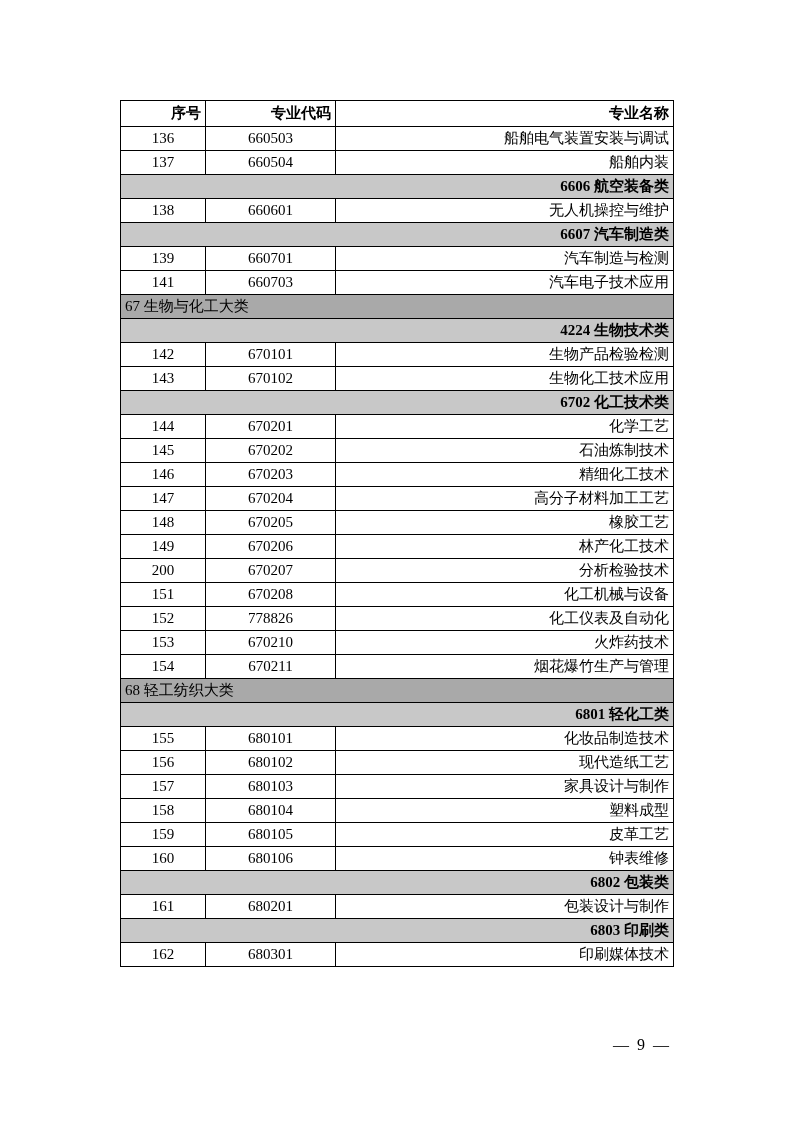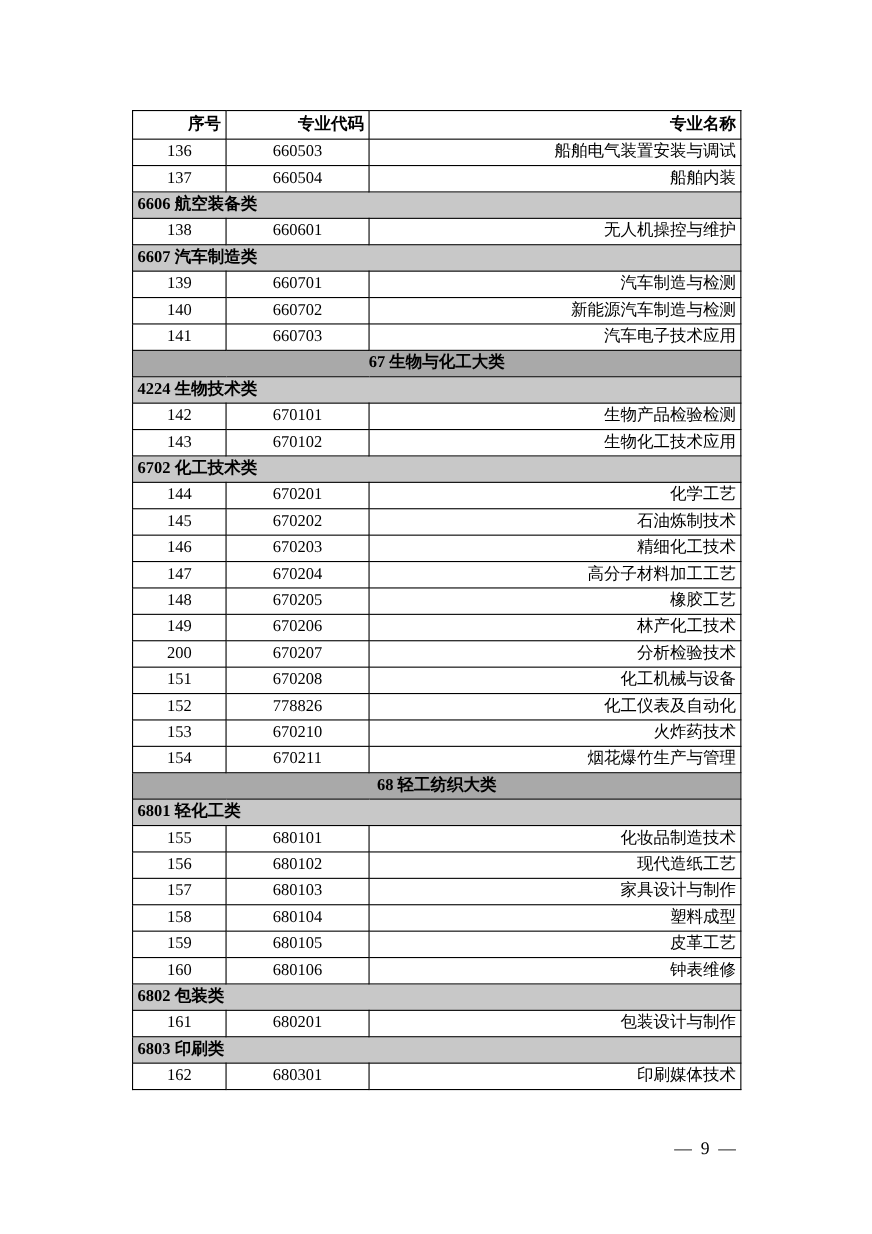--- a/index.html
+++ b/index.html
@@ -45,32 +45,32 @@
     text-align: center;
     margin-left: 47px;
   }
   .name-cell {
     text-align: right;
     padding-left: 8px;
   }
   .section-cell {
     background: var(--section-bg, #c8c8c8);
     font-weight: bold;
-    text-align: left;
+    text-align: right;
     padding-left: 3px;
     height: 19px;
     line-height: 19px;
   }
   .major-cell {
     background: var(--major-bg, #a9a9a9);
-    font-weight: bold;
+    font-weight: normal;
     font-size: 19px;
     height: 38px;
     line-height: 38px;
-    text-align: center;
+    text-align: left;
     padding-left: 3px;
   }
   .col-no { width: 85px; }
   .col-code { width: 130px; }
   .col-name { width: 338px; }
   .footer-page {
     position: absolute;
     right: 122px;
     bottom: 68px;
     font-size: 16px;
@@ -116,25 +116,20 @@
         </tr>
         <tr>
           <td colspan="3" class="section-cell">6607 汽车制造类</td>
         </tr>
         <tr>
           <td class="center-cell">139</td>
           <td class="center-cell">660701</td>
           <td class="name-cell">汽车制造与检测</td>
         </tr>
         <tr>
-          <td class="center-cell">140</td>
-          <td class="center-cell">660702</td>
-          <td class="name-cell">新能源汽车制造与检测</td>
-        </tr>
-        <tr>
           <td class="center-cell">141</td>
           <td class="center-cell">660703</td>
           <td class="name-cell">汽车电子技术应用</td>
         </tr>
         <tr>
           <td colspan="3" class="major-cell">67 生物与化工大类</td>
         </tr>
         <tr>
           <td colspan="3" class="section-cell">4224 生物技术类</td>
         </tr>

